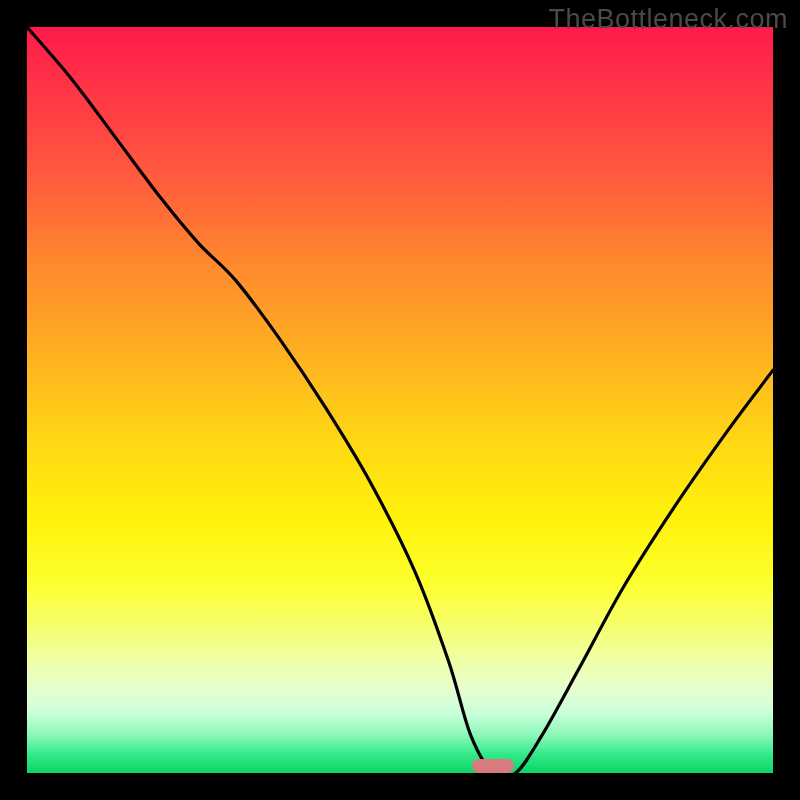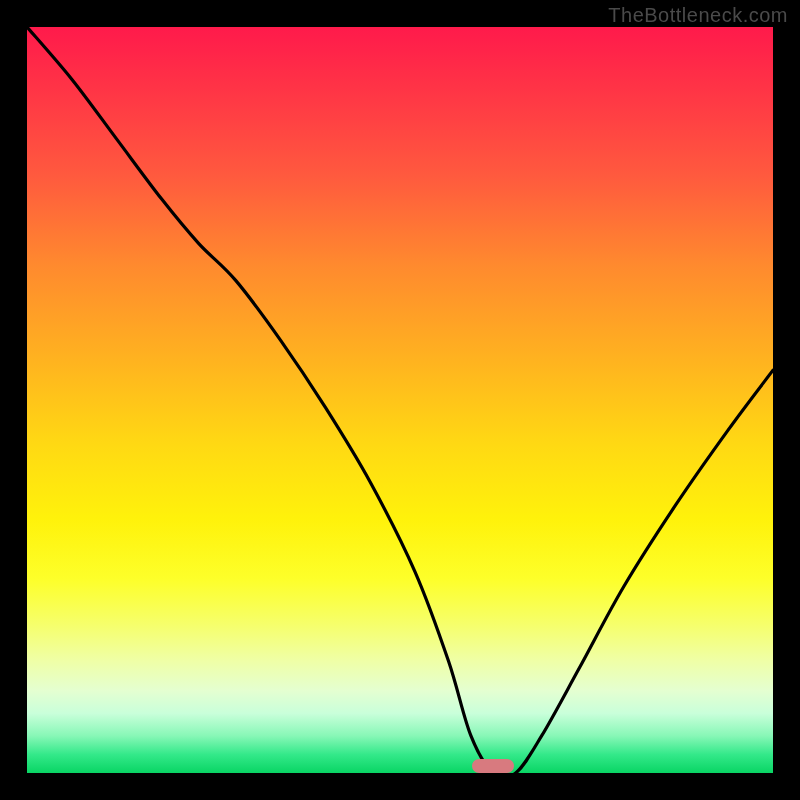--- a/index.html
+++ b/index.html
@@ -47,21 +47,21 @@
       #88f7b7 95%,
       #34e98a 97.5%,
       #09d564 100%
     );
   }
   .watermark {
     position: absolute;
     top: 4px;
     right: 12px;
     color: #4a4a4a;
-    font-size: 20px;
+    font-size: 27px;
     font-weight: 500;
     letter-spacing: 0.5px;
     user-select: none;
   }
   svg.curve {
     position: absolute;
     inset: 0;
   }
   .marker {
     position: absolute;

